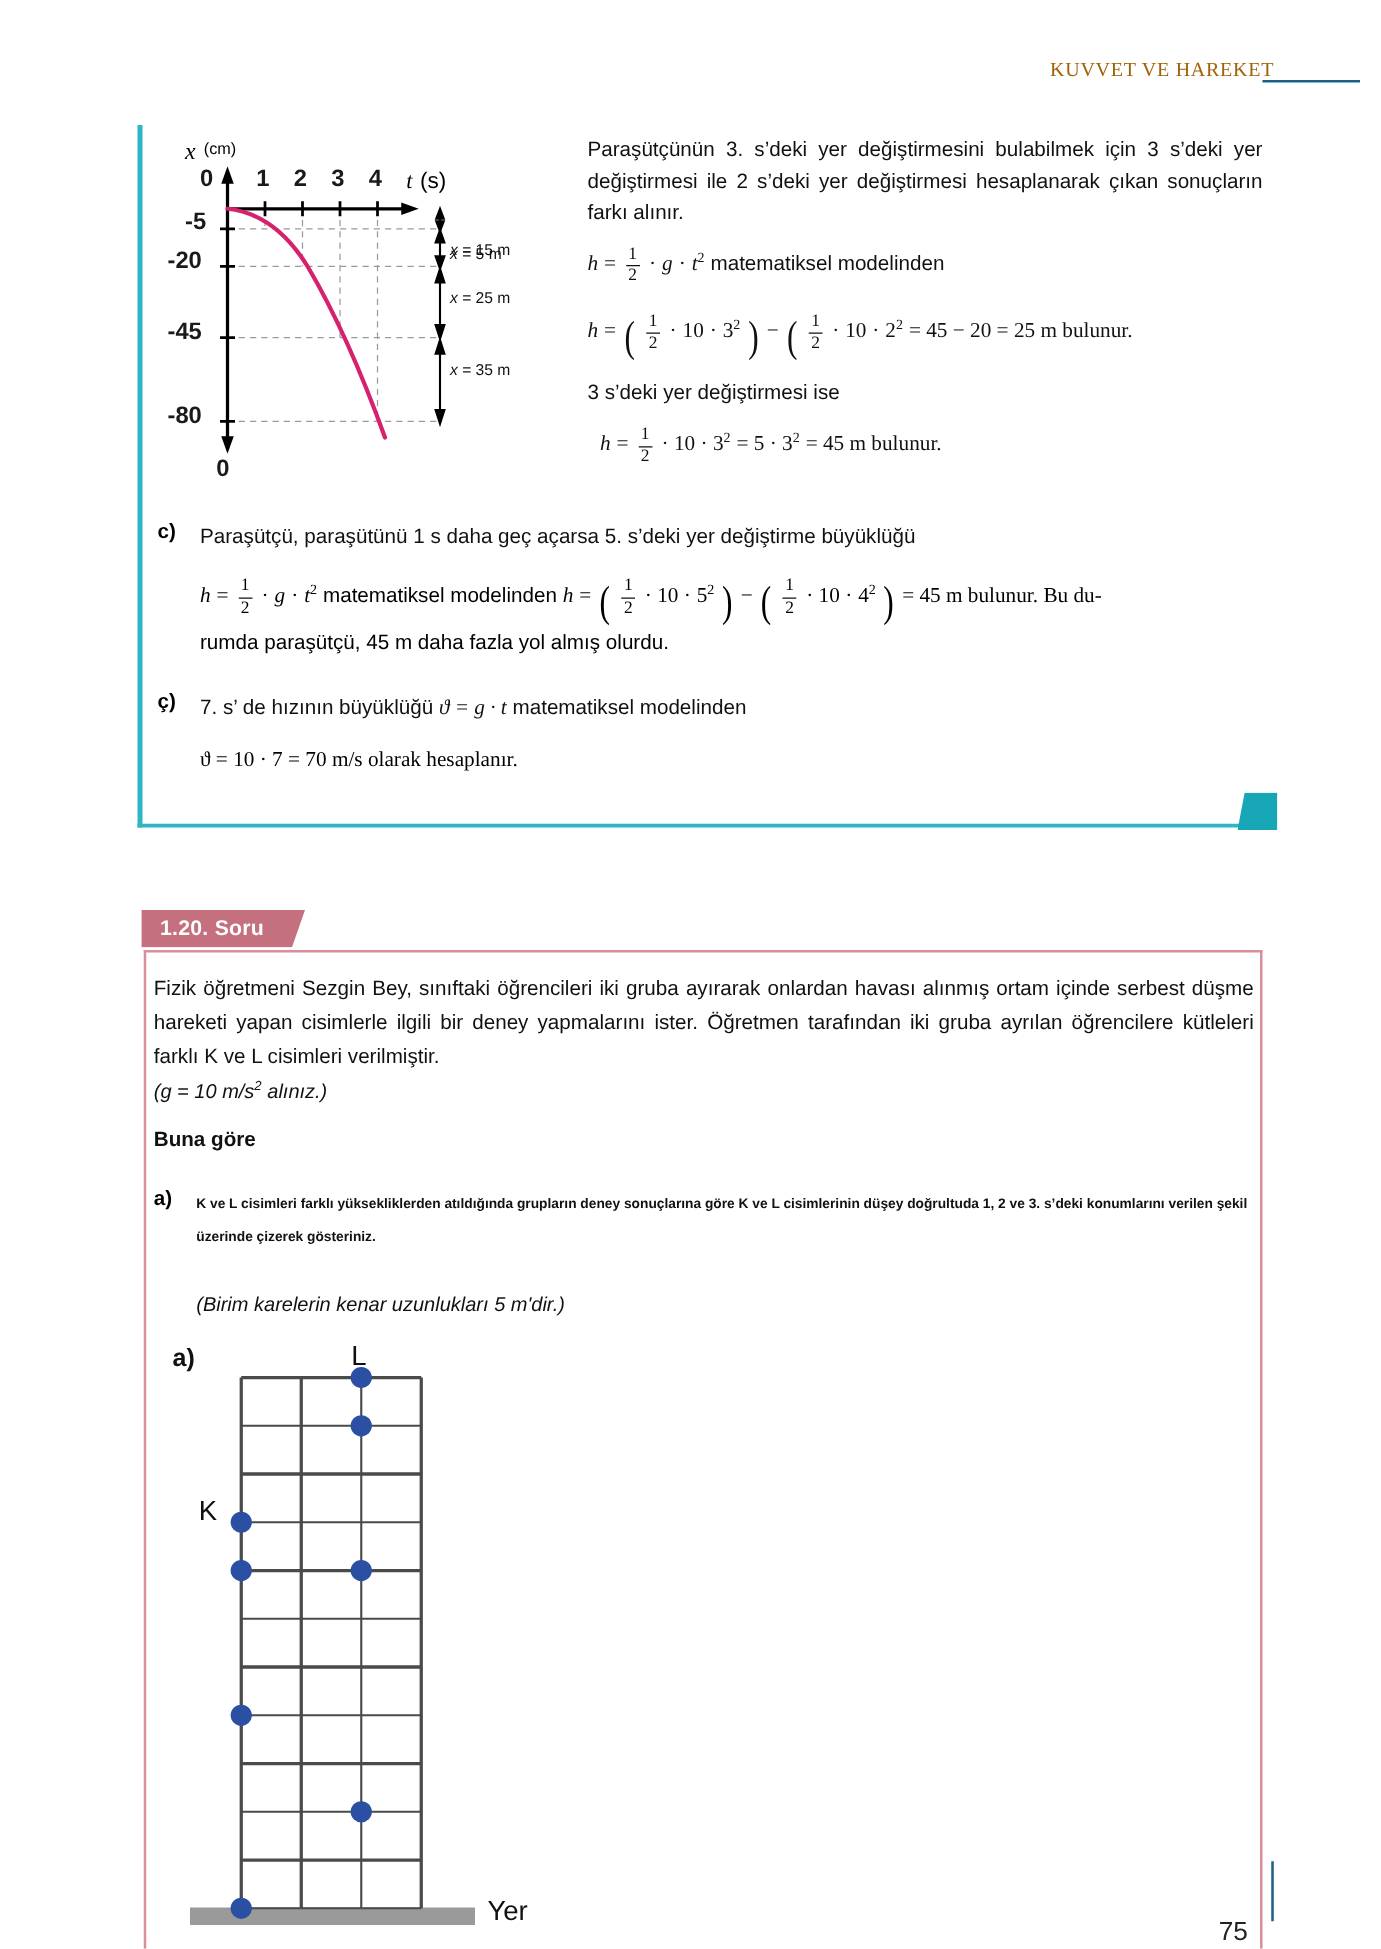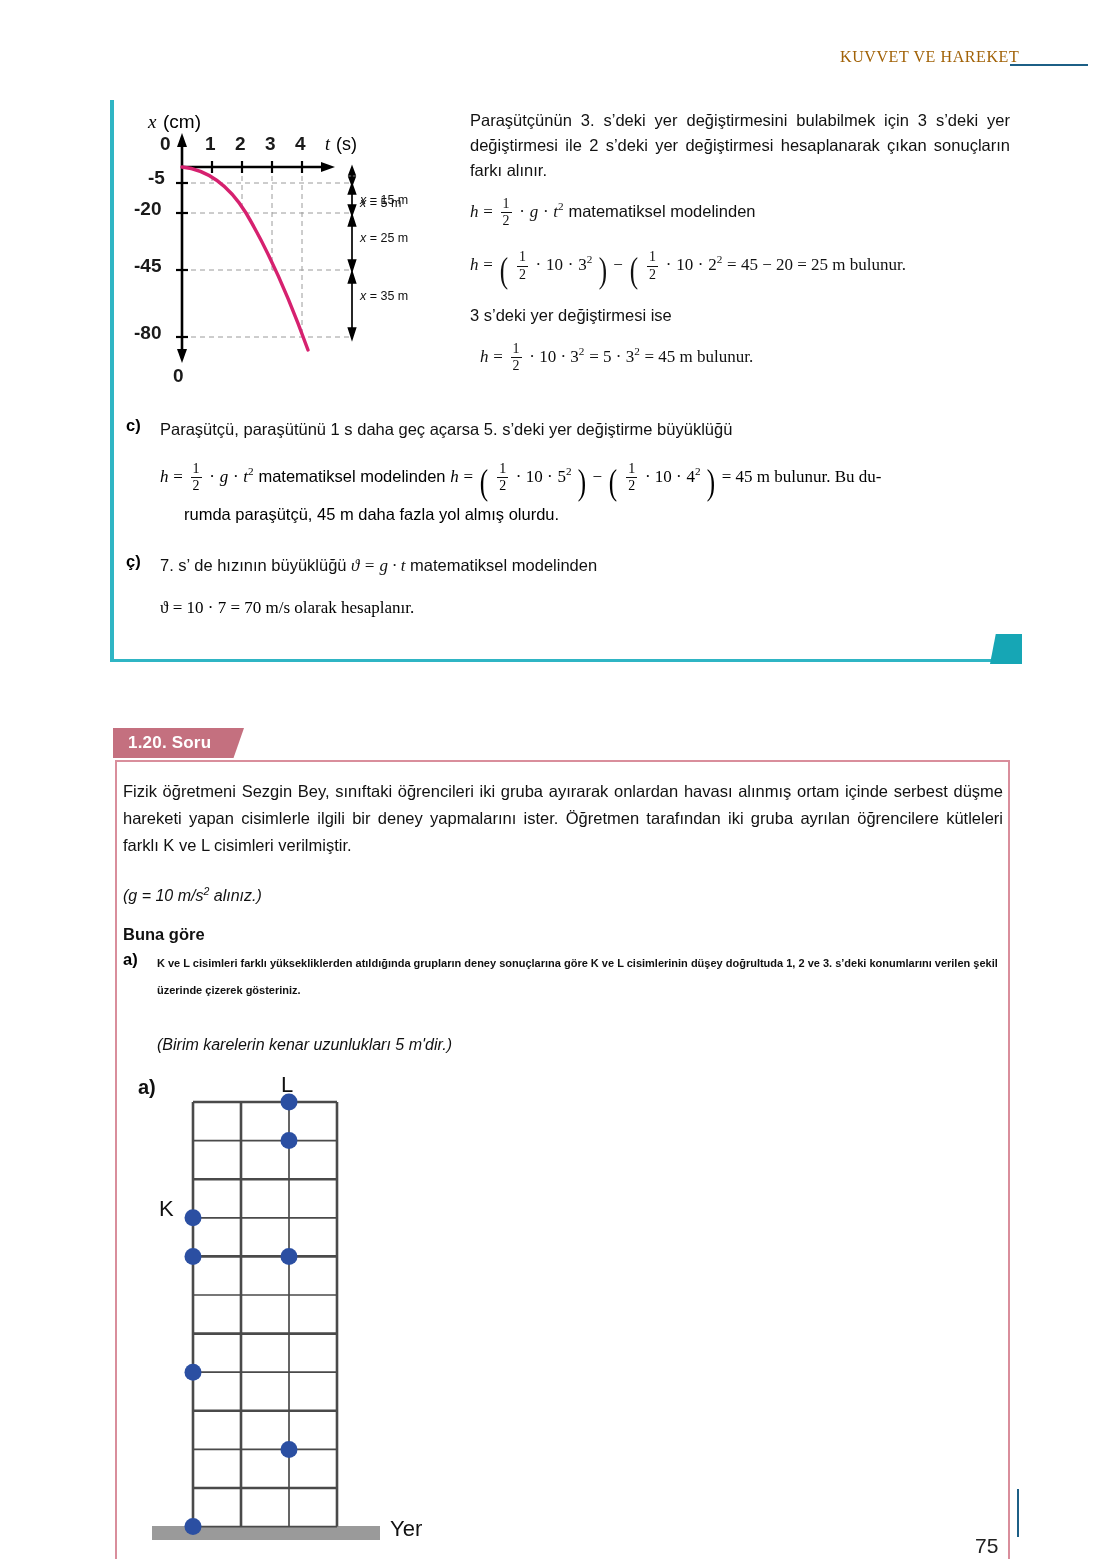--- a/index.html
+++ b/index.html
@@ -69,21 +69,21 @@
     left:128px;top:733px;font-size:17px;font-weight:bold;color:#fff;
     letter-spacing:.2px;
   }
   #soru-card{
     left:115px;top:760px;width:895px;height:799px;
     border-left:2px solid #d98e9c;border-right:2px solid #d98e9c;
     border-top:2px solid #d98e9c;box-sizing:border-box;
   }
   #q-body{left:123px;top:778px;width:880px;}
   .q-para{font-size:16.5px;line-height:27px;text-align:justify;color:#111;}
-  .q-italic{font-size:16px;font-style:italic;color:#111;margin-top:26px;}
+  .q-italic{font-size:16px;font-style:italic;color:#111;margin-top:4px;}
   .q-bold{font-size:16.5px;font-weight:bold;color:#111;margin-top:20px;}
   .q-a-mark{position:absolute;left:123px;top:950px;font-size:16.5px;font-weight:bold;}
   .q-a-text{position:absolute;left:157px;top:950px;width:845px;
             font-size:11px;font-weight:bold;line-height:27px;color:#111;}
   .q-a-note{position:absolute;left:157px;top:1036px;font-size:16px;
             font-style:italic;color:#111;}
 
   
   #figure{left:0;top:0;width:1105px;height:1559px;pointer-events:none;}
   #fig-a-label{left:138px;top:1076px;font-size:20px;font-weight:bold;color:#111;}
@@ -154,21 +154,21 @@
       <polygon points="232,110 228.5,121 235.5,121"></polygon>
       <polygon points="232,166 228.5,155 235.5,155"></polygon>
 
       <line x1="232" y1="174" x2="232" y2="226"></line>
       <polygon points="232,167 228.5,178 235.5,178"></polygon>
       <polygon points="232,234 228.5,223 235.5,223"></polygon>
     </g>
   </svg>
 
   <span class="g-label ital" style="left:28px;top:6px;font-size:19px;">x</span>
-  <span class="g-label" style="left:43px;top:6px;font-size:19px;text-align:right;">(cm)</span>
+  <span class="g-label" style="left:43px;top:6px;font-size:13px;text-align:right;">(cm)</span>
 
   <span class="g-label ax-num" style="left:40px;top:28px;">0</span>
   <span class="g-label ax-num" style="left:28px;top:62px;">-5</span>
   <span class="g-label ax-num" style="left:14px;top:93px;">-20</span>
   <span class="g-label ax-num" style="left:14px;top:150px;">-45</span>
   <span class="g-label ax-num" style="left:14px;top:217px;">-80</span>
   <span class="g-label ax-num" style="left:53px;top:260px;">0</span>
 
   <span class="g-label ax-num" style="left:85px;top:28px;">1</span>
   <span class="g-label ax-num" style="left:115px;top:28px;">2</span>
@@ -280,21 +280,21 @@
     <span class="num">1</span>
     <span class="bar"></span>
     <span class="den">2</span>
   </span>
   <span class="serifmath">· 10 ·</span>
   <span class="serifmath">4</span><sup class="serifmath">2</sup>
   <span class="paren">)</span>
   <span class="serifmath">= 45 m bulunur. Bu du-</span>
 </div>
 
-<div class="abs" style="left:160px;top:505px;width:850px;font-size:16.5px;margin-left:24px;">rumda paraşütçü, 45 m daha fazla yol almış olurdu.</div>
+<div class="abs" style="left:160px;top:505px;width:850px;font-size:16.5px;">rumda paraşütçü, 45 m daha fazla yol almış olurdu.</div>
 
 <div class="item" style="left:126px;top:552px;">
   <span class="item-mark" style="left:0;top:0;">ç)</span>
   <span class="item-body" style="left:34px;top:0;width:860px;white-space:nowrap;">
     <span>7. s’ de hızının büyüklüğü</span>
     <span class="mi" style="font-size:17px;">ϑ = g · t</span>
     <span>matematiksel modelinden</span>
   </span>
 </div>
 <div class="abs serifmath" style="left:160px;top:598px;font-size:17px;">ϑ = 10 · 7 = 70  m/s  olarak hesaplanır.</div>

